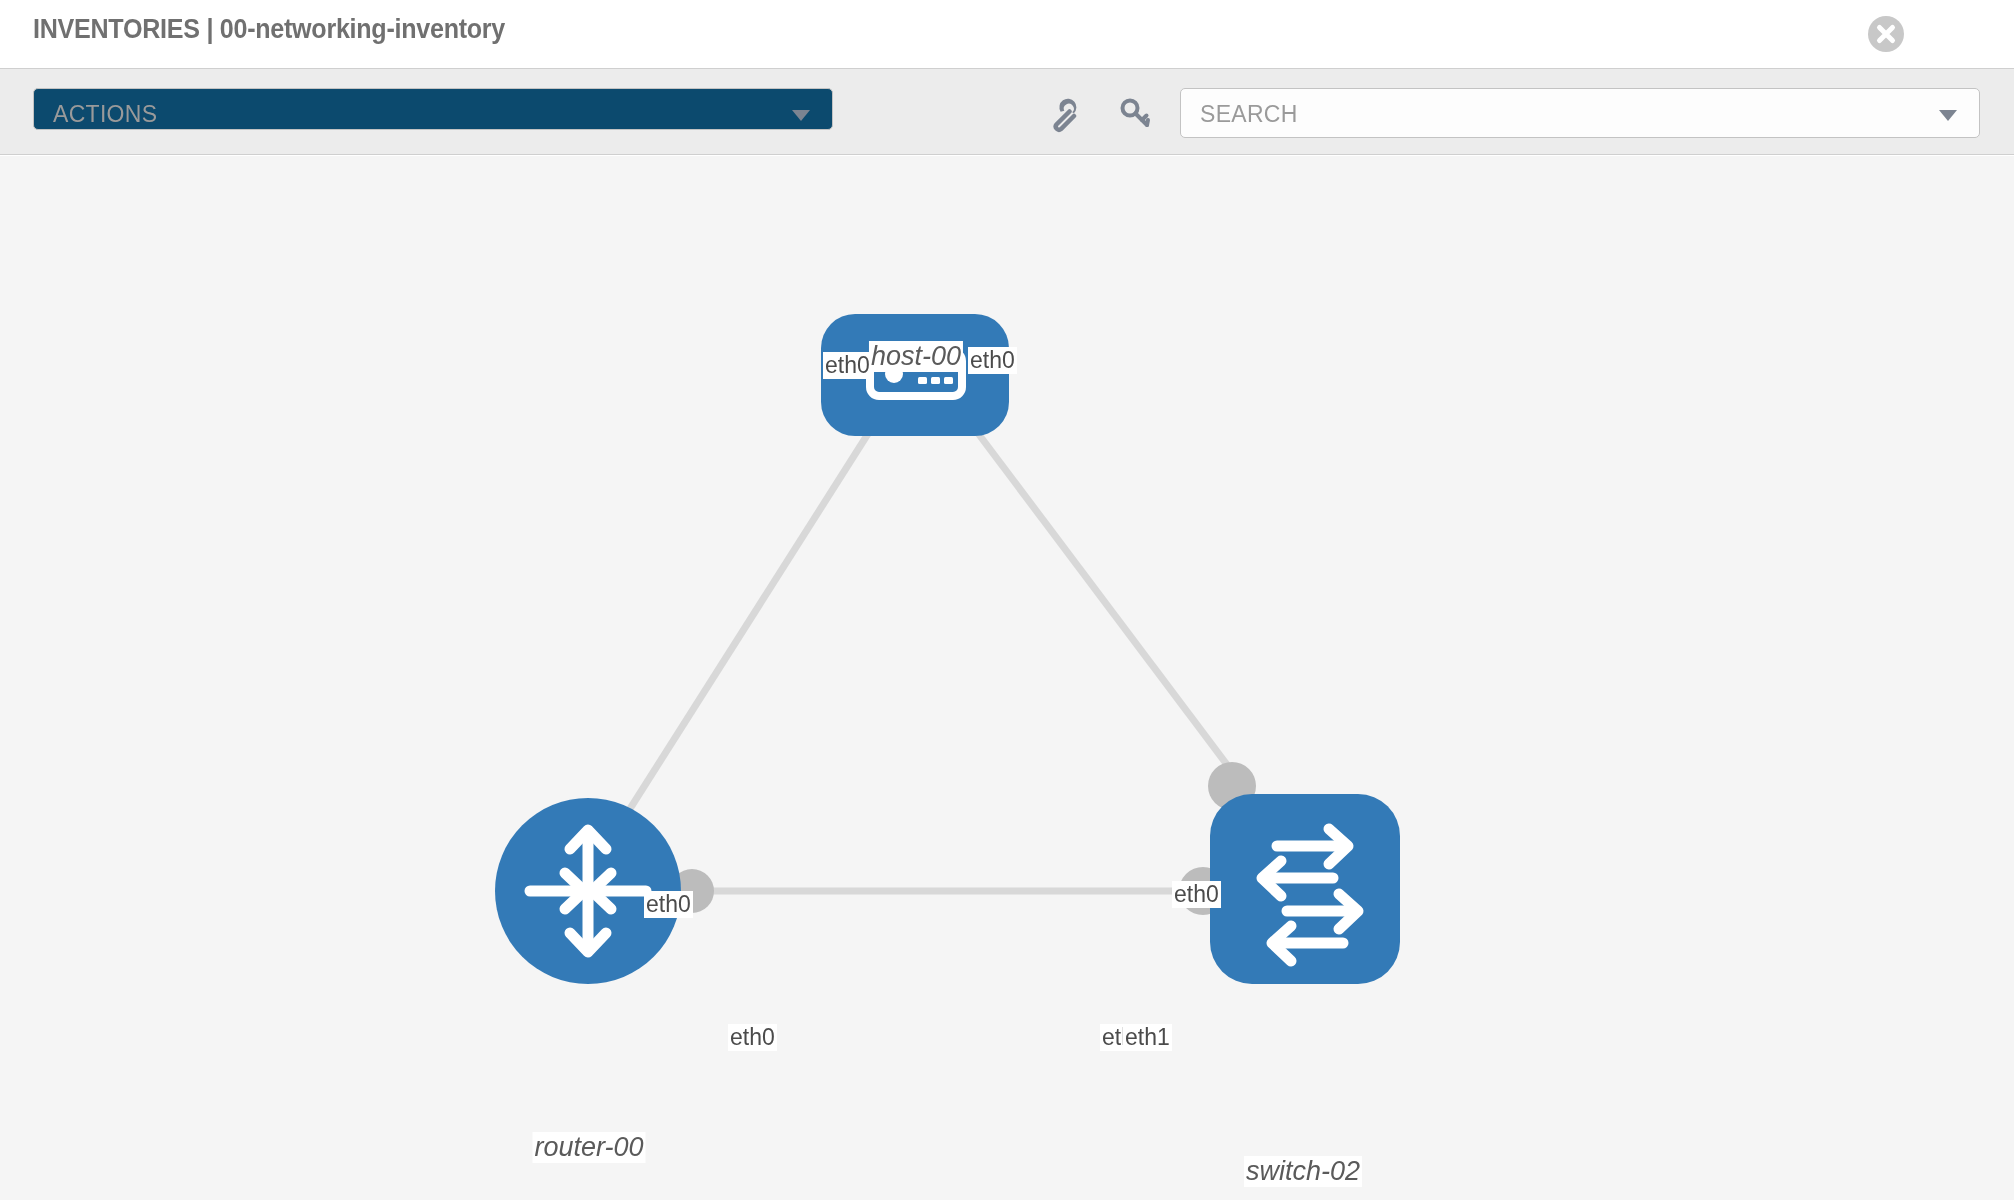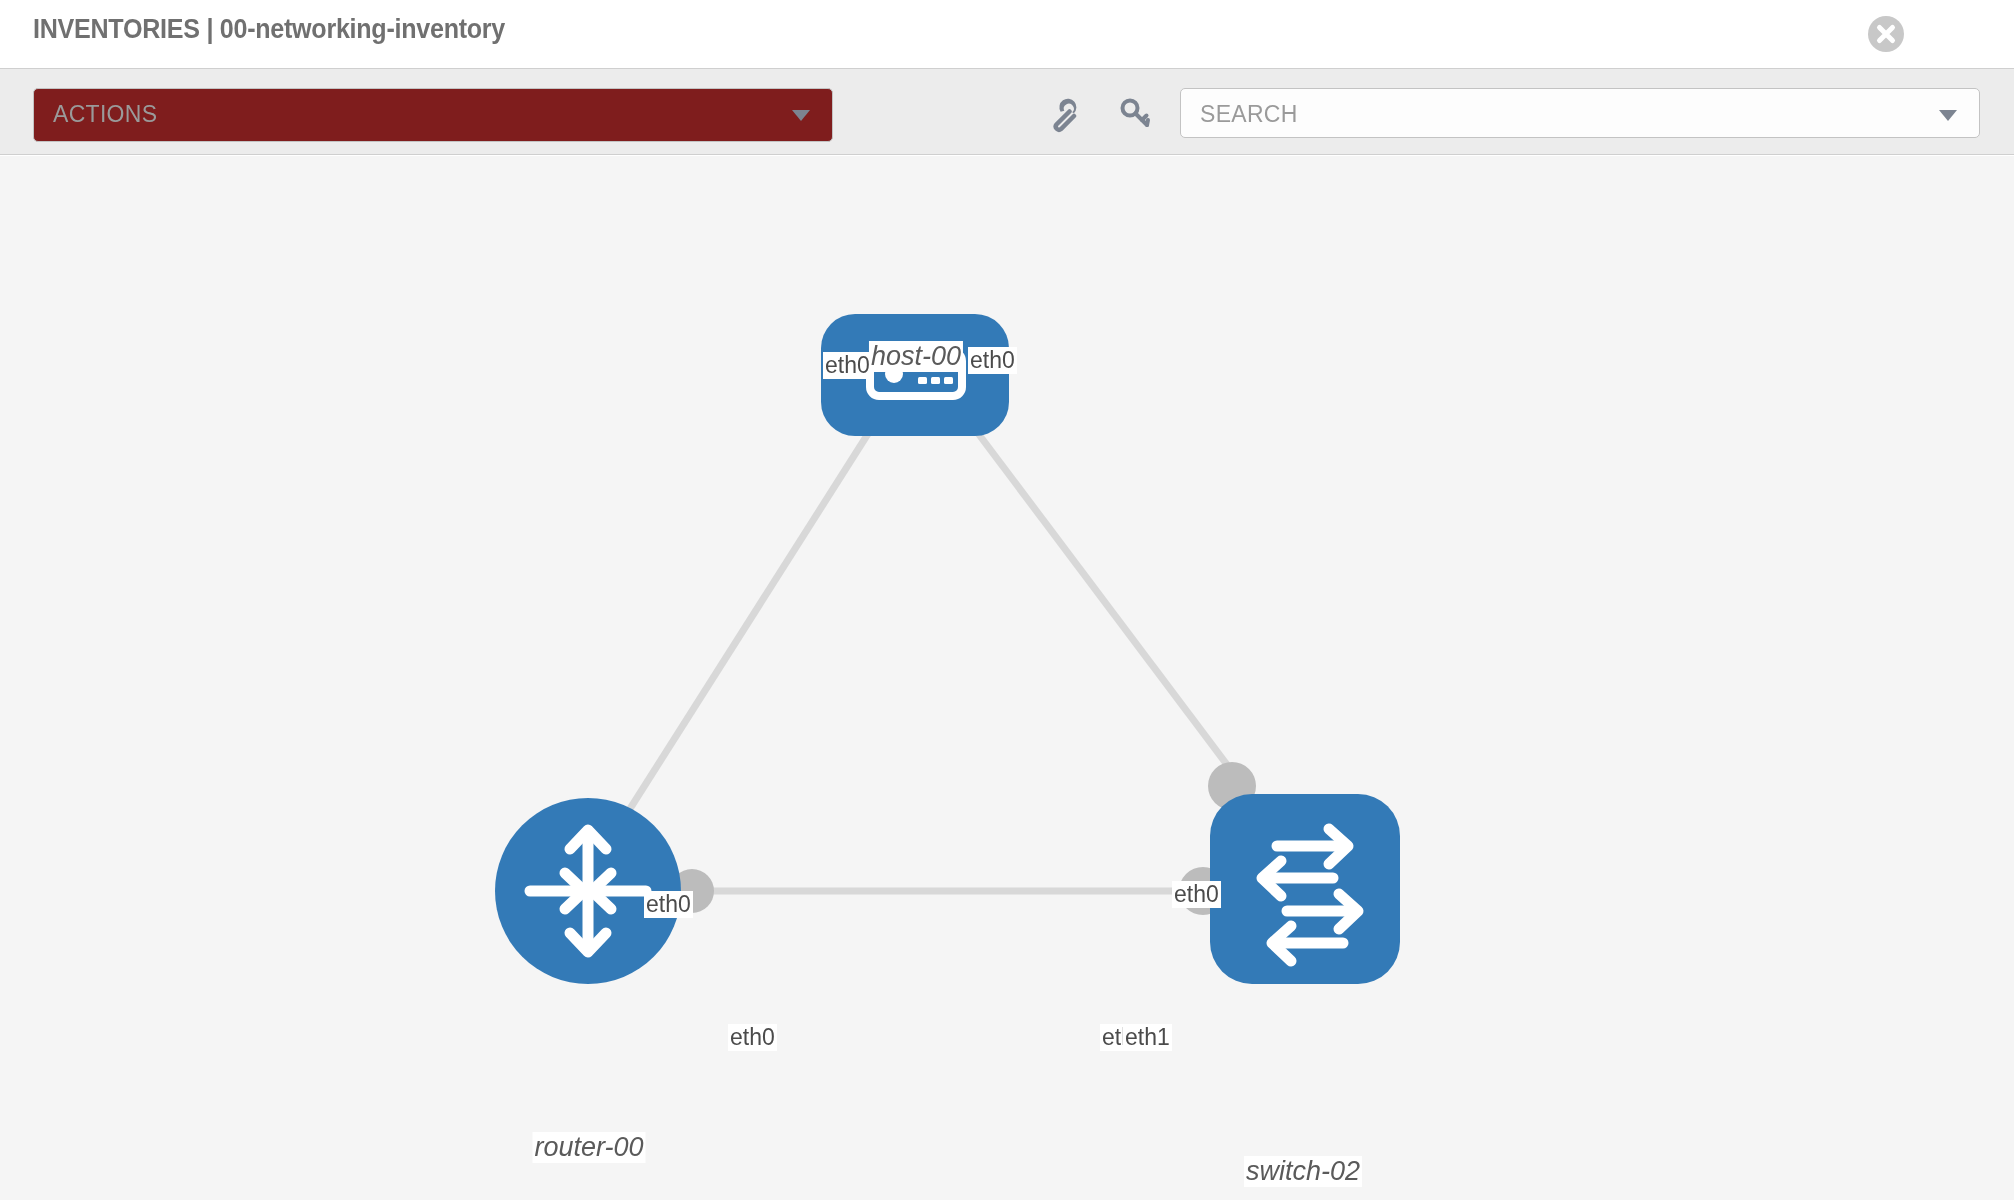--- a/index.html
+++ b/index.html
@@ -31,22 +31,22 @@
 
   
   .toolbar {
     position: absolute; left: 0; top: 68px; width: 2014px; height: 87px;
     background: #ececec;
     border-top: 1px solid #cfcfcf;
     border-bottom: 1px solid #cfcfcf;
   }
   .actions-select {
     position: absolute; left: 33px; top: 19px;
-    width: 800px; height: 54px;
-    background: #7f1d1d; border: 1px solid #c3c3c3; border-radius: 5px;
+    width: 800px; height: 42px;
+    background: #0c4a6e; border: 1px solid #c3c3c3; border-radius: 5px;
     cursor: pointer;
   }
   .actions-label {
     position: absolute; left: 19px; top: 12px;
     font-size: 23px; color: #9a9a9a; letter-spacing: 0.3px;
   }
   .caret {
     position: absolute; right: 22px; top: 21px;
     width: 0; height: 0;
     border-left: 9px solid transparent;

